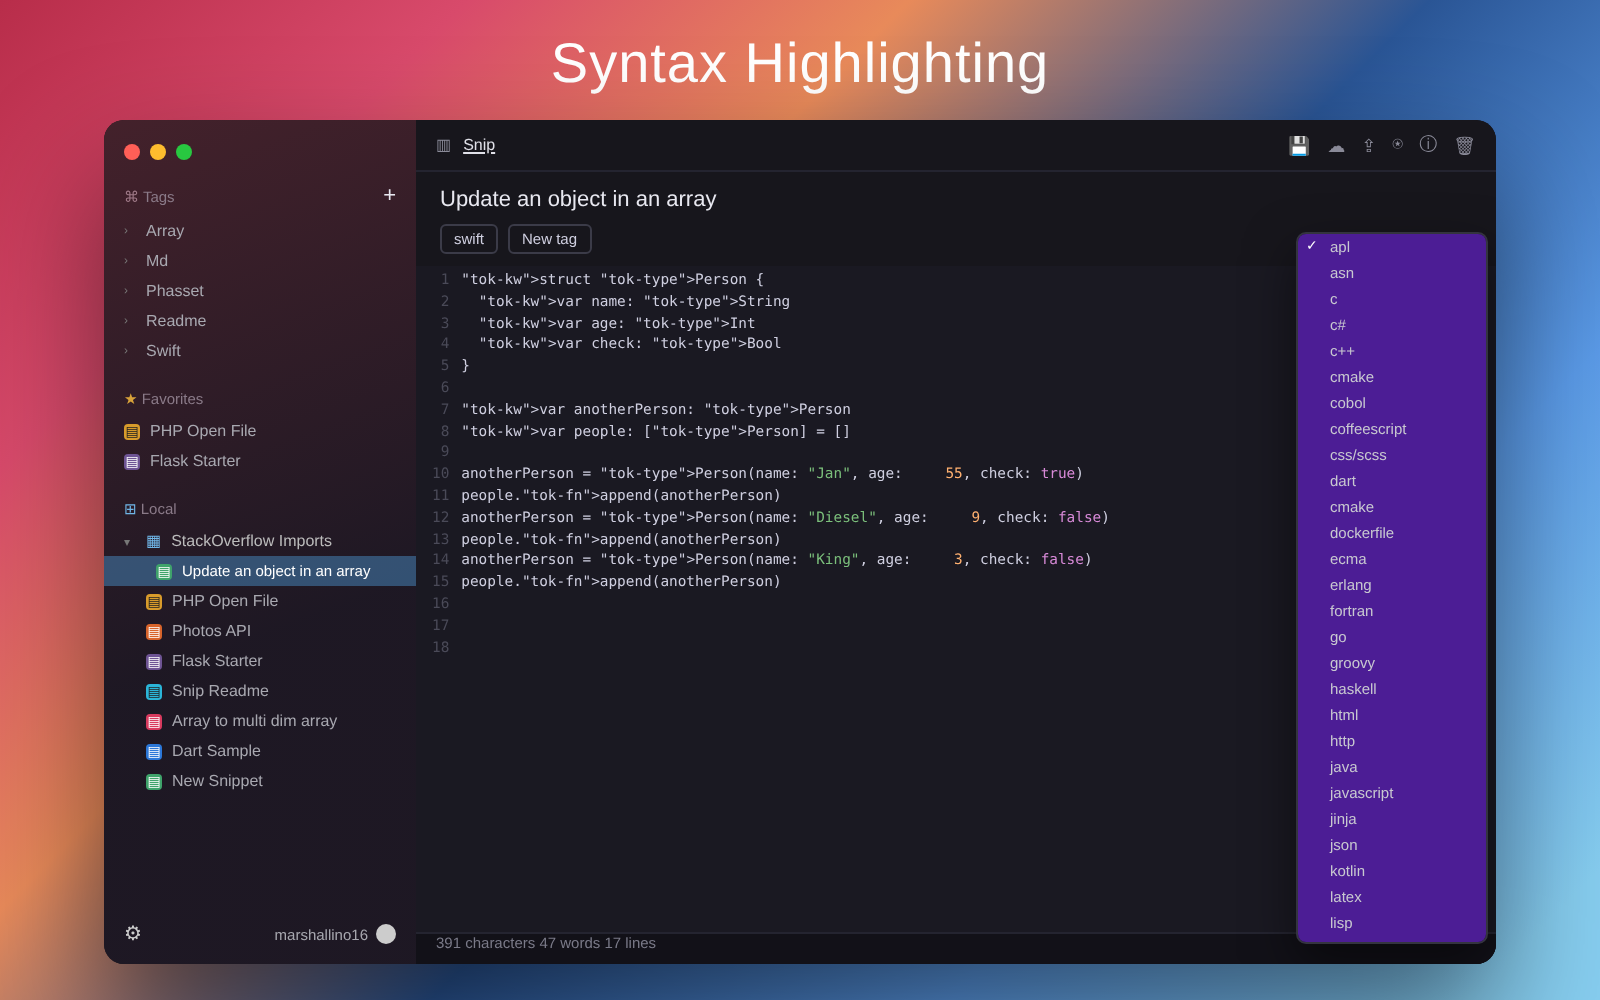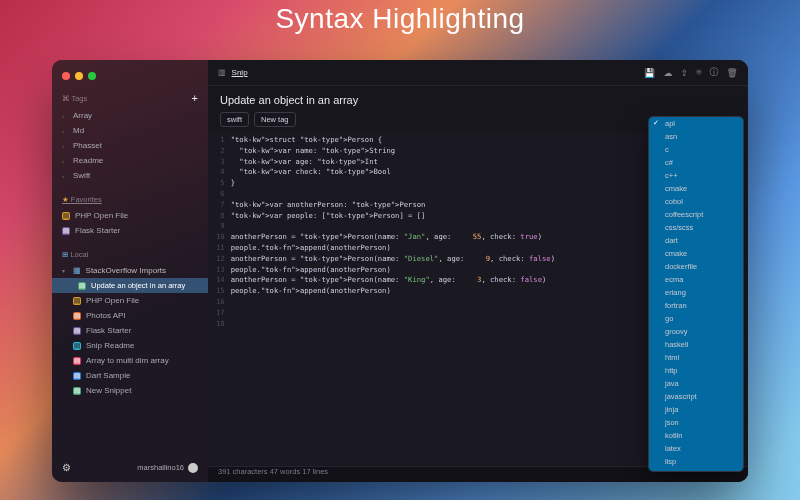--- a/index.html
+++ b/index.html
@@ -8,21 +8,21 @@
     font-family: -apple-system, "Segoe UI", sans-serif;
     background: linear-gradient(135deg, #b82d4a 0%, #d84a6b 18%, #e88a5a 35%, #2a5595 55%, #5b9be8 75%, #87cef0 95%);
     position: relative;
     overflow: hidden;
   }
   .hero-title {
     text-align: center;
     color: #fff;
     font-size: 28px;
     font-weight: 400;
-    padding-top: 3px;
+    padding-top: 16px;
     letter-spacing: 0.5px;
   }
   .app-window {
     position: absolute;
     top: 60px; left: 52px;
     width: 696px; height: 422px;
     background: #151319;
     border-radius: 10px;
     box-shadow: 0 30px 60px rgba(0,0,0,0.5);
     display: flex;
@@ -149,21 +149,21 @@
     color:#7a7a88;
     font-size:7.5px;
   }
 
   
   .lang-menu {
     position:absolute;
     top: 56px; right: 4px;
     width: 96px;
     bottom: 10px;
-    background: #0369a1;
+    background: #4c1d95;
     border: 1px solid #34343f;
     border-radius: 5px;
     overflow-y:auto;
     box-shadow: 0 10px 25px rgba(0,0,0,0.5);
   }
   .lang-item {
     padding: 2px 8px 2px 16px;
     font-size:7.5px;
     color:#c8c8d0;
     cursor:pointer;
@@ -211,21 +211,21 @@
         <div class="sb-item">
           <span class="chev">›</span>
           <span>Readme</span>
         </div>
         <div class="sb-item">
           <span class="chev">›</span>
           <span>Swift</span>
         </div>
       </div>
 
-    <div class="sb-section-hdr" style="margin-top:6px;text-decoration:underline;">
+    <div class="sb-section-hdr" style="margin-top:6px;">
       <span><span style="color:#d8a23a;">★ </span><span>Favorites</span></span>
     </div>
     <div id="fav-list">
         <div class="sb-item">
           <span class="fav-icon fi-yellow">▤</span>
           <span>PHP Open File</span>
         </div>
         <div class="sb-item">
           <span class="fav-icon fi-purple">▤</span>
           <span>Flask Starter</span>

